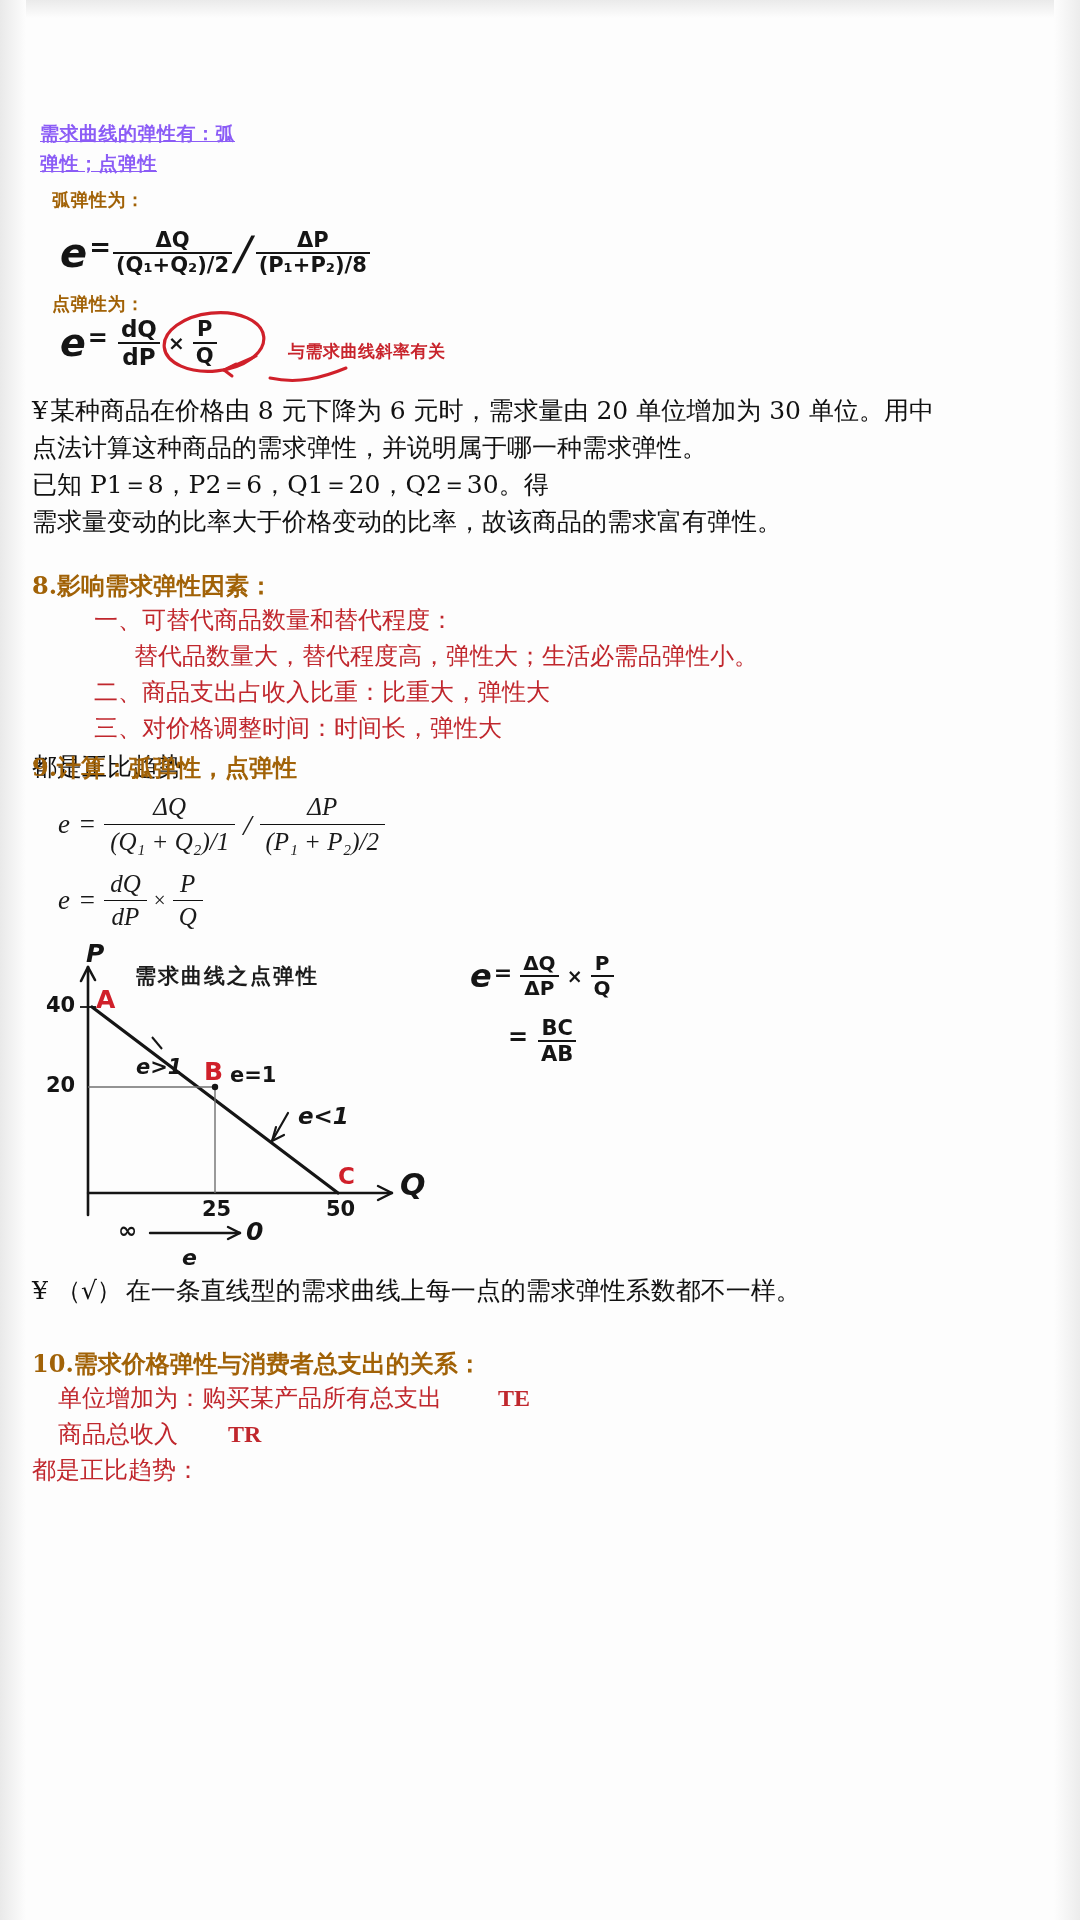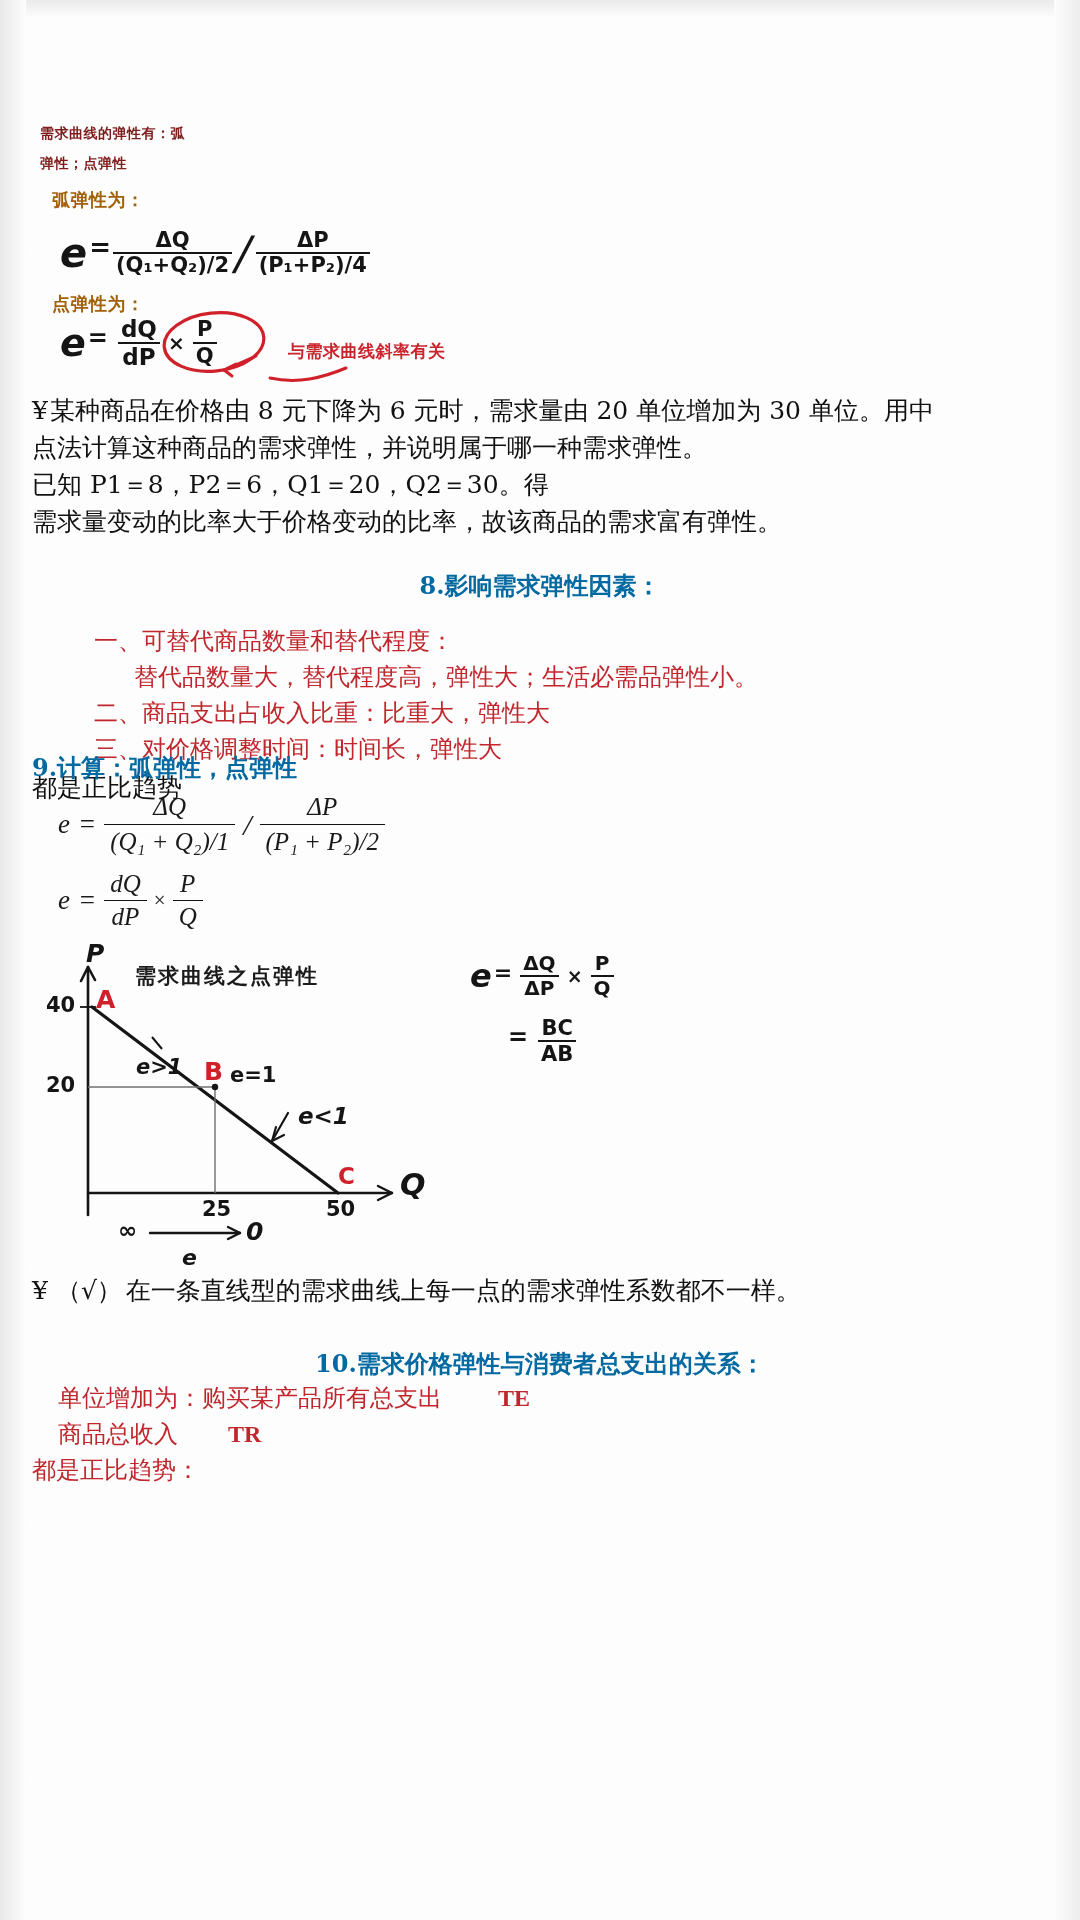--- a/index.html
+++ b/index.html
@@ -15,36 +15,37 @@
   .edge-r{position:absolute;right:0;top:0;width:26px;height:100%;
     background:linear-gradient(to left,#ececec,#fdfdfd);}
   .edge-t{position:absolute;left:0;top:0;height:18px;width:100%;
     background:linear-gradient(to bottom,#eaeaea,#fdfdfd);}
 
   .abs{position:absolute;}
 
   
   .scanhead{
     font-family:"DejaVu Sans","Liberation Sans",sans-serif;
-    font-weight:bold;font-size:14px;line-height:30px;color:#7f1d1d;
+    font-weight:bold;font-size:19px;line-height:30px;color:#8b5cf6;
     letter-spacing:.5px;
+    text-decoration:underline;
   }
   .scansub{
     font-family:"DejaVu Sans","Liberation Sans",sans-serif;
     font-weight:bold;font-size:18px;color:#a16207;letter-spacing:.5px;
   }
 
   
   .body-cn{
     font-family:"DejaVu Serif","Liberation Serif",serif;
     font-size:25px;line-height:37px;color:#111;
   }
   .red-h{
     font-family:"DejaVu Serif","Liberation Serif",serif;
-    font-weight:bold;font-size:24px;color:#0369a1;text-align:center;
+    font-weight:bold;font-size:24px;color:#a16207;
   }
   .red-li{
     font-family:"DejaVu Serif","Liberation Serif",serif;
     font-size:24px;line-height:36px;color:#c0272d;
   }
 
   
   .math{font-family:"Liberation Serif","DejaVu Serif",serif;font-style:italic;}
   .frac{display:inline-block;vertical-align:middle;text-align:center;}
   .frac .num{display:block;padding:0 6px;border-bottom:1.6px solid #111;}
@@ -89,21 +90,21 @@
     <div style="display:flex;align-items:center;height:70px;">
       <span class="hw hw-i" style="font-size:40px;">e</span>
       <span class="hw" style="font-size:26px;padding:0 2px 12px 2px;">=</span>
       <span class="hw hw-frac" style="font-size:21px;line-height:23px;">
         <span class="n">ΔQ</span>
         <span class="d">(Q₁+Q₂)/2</span>
       </span>
       <span class="hw" style="font-size:46px;font-weight:400;padding:0 4px;transform:skewX(-12deg);">/</span>
       <span class="hw hw-frac" style="font-size:21px;line-height:23px;">
         <span class="n">ΔP</span>
-        <span class="d">(P₁+P₂)/4</span>
+        <span class="d">(P₁+P₂)/8</span>
       </span>
     </div>
   </div>
 
   <div class="abs scansub" style="left:52px;top:292px;">点弹性为：</div>
 
   <div class="abs" style="left:60px;top:312px;width:520px;height:62px;">
     <div style="display:flex;align-items:center;height:62px;">
       <span class="hw hw-i" style="font-size:38px;">e</span>
       <span class="hw" style="font-size:24px;padding:0 10px 10px 2px;">=</span>
@@ -136,21 +137,21 @@
       <span style="padding-right:2px;">¥</span>
       <span>某种商品在价格由 8 元下降为 6 元时，需求量由 20 单位增加为 30 单位。用中</span>
     </div>
     <div class="body-cn">点法计算这种商品的需求弹性，并说明属于哪一种需求弹性。</div>
     <div class="body-cn">已知 P1＝8，P2＝6，Q1＝20，Q2＝30。得</div>
     <div class="body-cn">需求量变动的比率大于价格变动的比率，故该商品的需求富有弹性。</div>
   </div>
 
   <div class="abs" style="left:32px;top:570px;width:1016px;">
     <div class="red-h">8.影响需求弹性因素：</div>
-    <div style="padding-left:62px;margin-top:21px;">
+    <div style="padding-left:62px;">
       <div class="red-li">
         <span>一、</span><span>可替代商品数量和替代程度：</span>
       </div>
       <div class="red-li" style="padding-left:40px;">
         <span>替代品数量大，替代程度高，弹性大；生活必需品弹性小。</span>
       </div>
       <div class="red-li">
         <span>二、</span><span>商品支出占收入比重：比重大，弹性大</span>
       </div>
       <div class="red-li">

